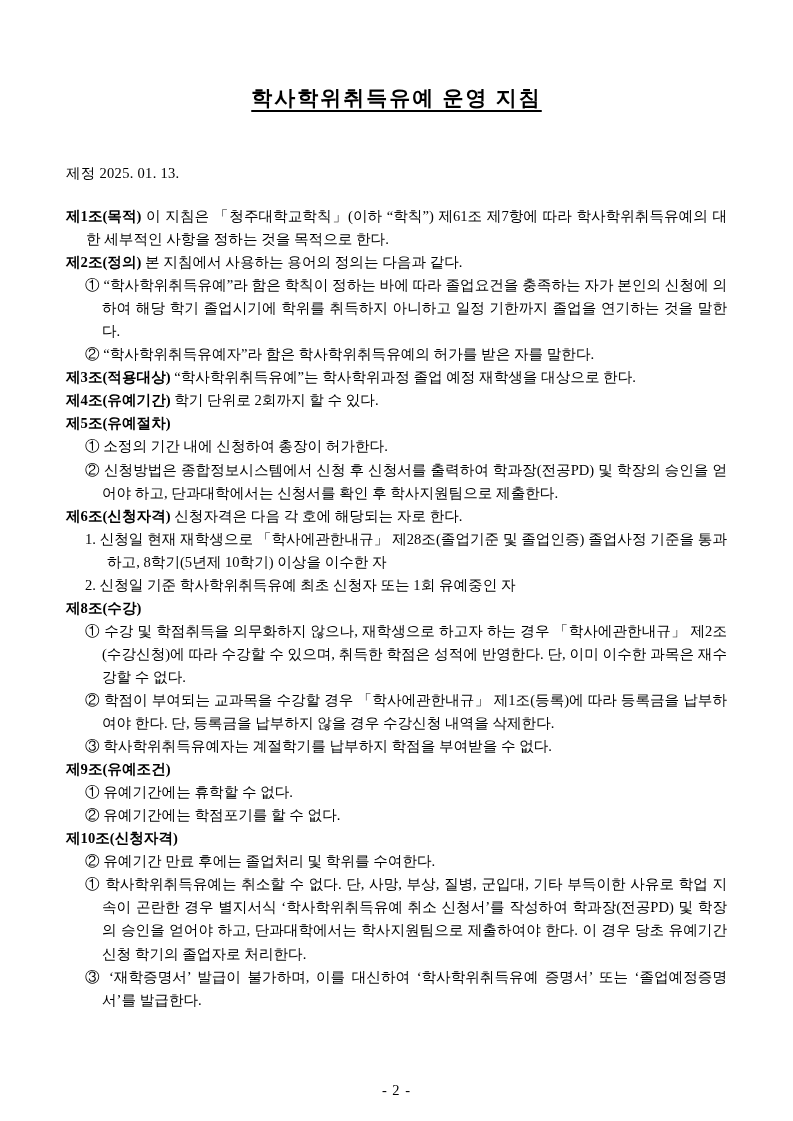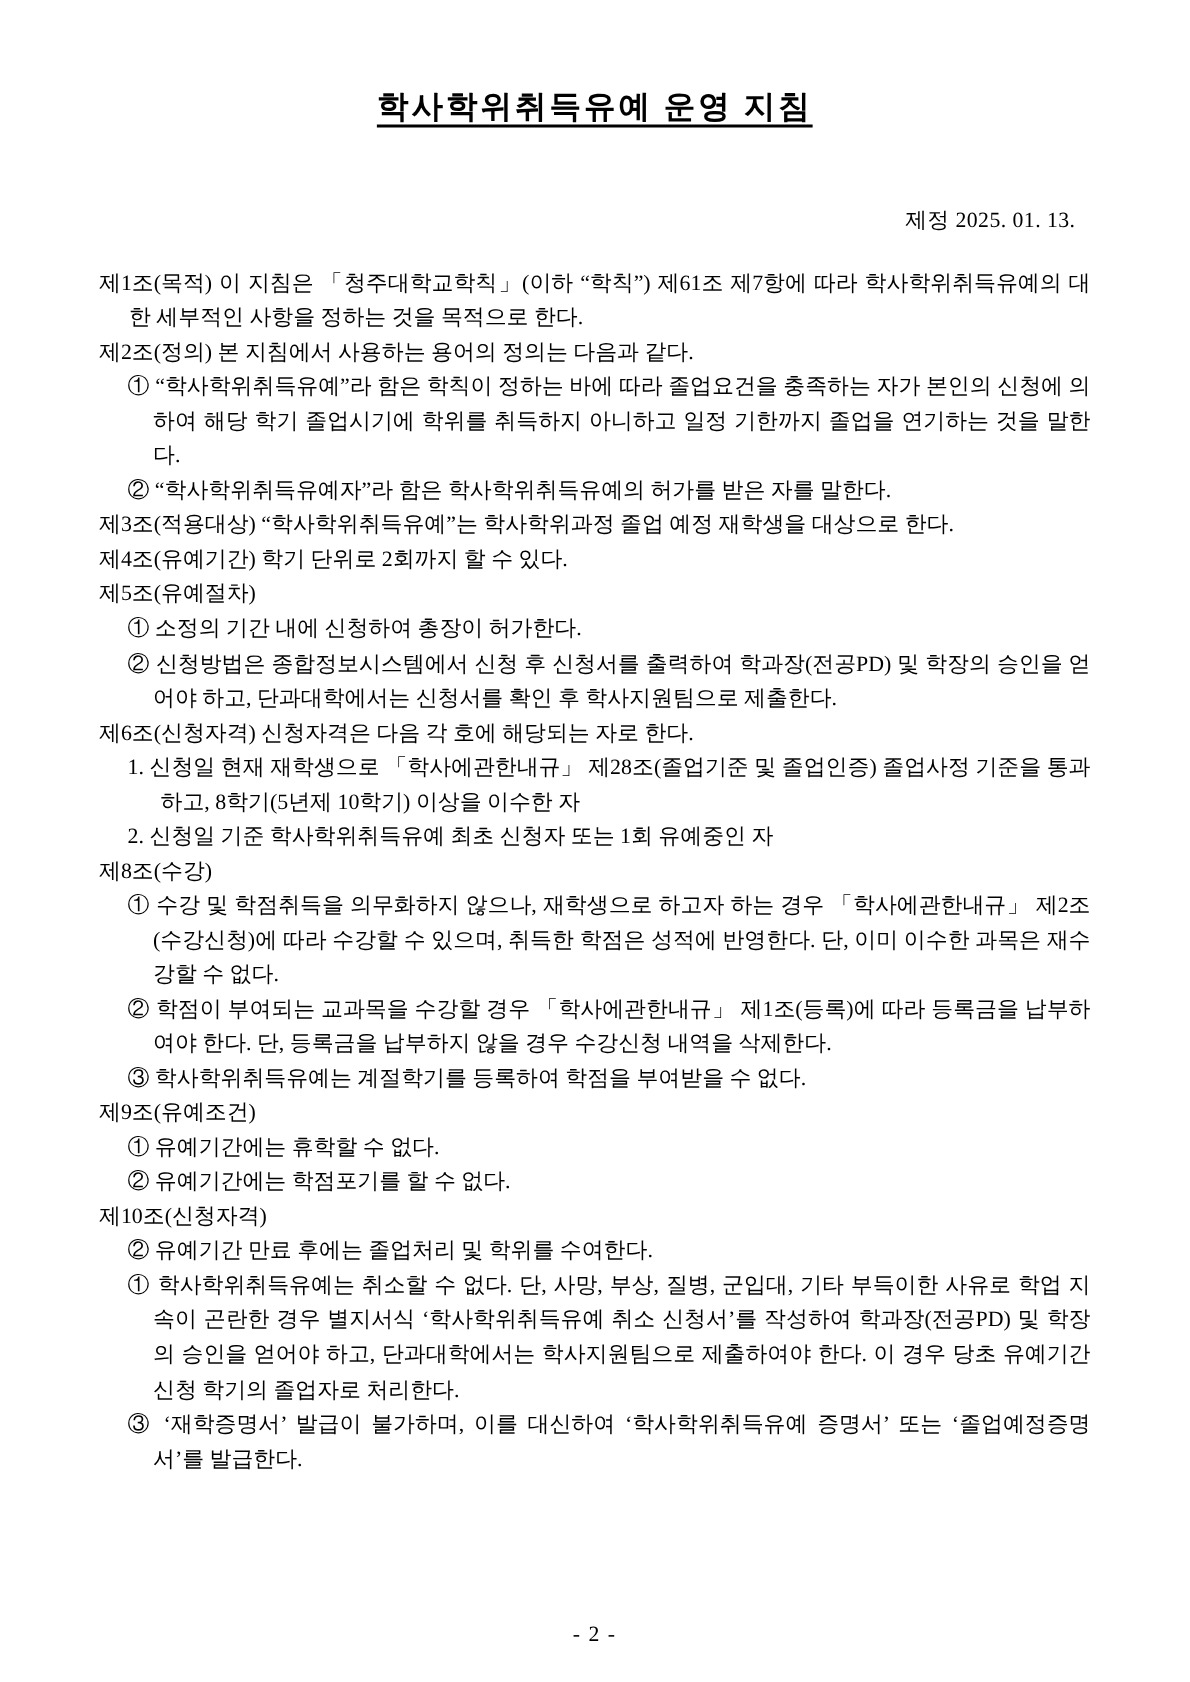--- a/index.html
+++ b/index.html
@@ -12,52 +12,52 @@
     height: 1121px;
     font-family: "Liberation Serif", "DejaVu Serif", serif;
     color: #000000;
     position: relative;
     overflow: hidden;
   }
   .page {
     width: 793px;
     height: 1121px;
     box-sizing: border-box;
-    padding: 43px 66px 0 66px;
+    padding: 70px 66px 0 66px;
     position: relative;
   }
   .doc-title {
     text-align: center;
     font-size: 21px;
     font-weight: bold;
     letter-spacing: 2px;
     text-decoration: underline;
     text-underline-offset: 5px;
     margin-top: 14px;
     margin-bottom: 0;
   }
   .enact-date {
-    text-align: right;
+    text-align: left;
     font-size: 14.5px;
     margin-top: 52px;
     margin-right: 10px;
     letter-spacing: 0.3px;
   }
   .body-block {
     margin-top: 22px;
     font-size: 14.6px;
     line-height: 1.58;
   }
   .art {
     margin: 0;
     text-indent: 0;
     padding-left: 0;
   }
   .art .lbl {
-    font-weight: normal;
+    font-weight: bold;
   }
   
   .art.hang {
     padding-left: 20px;
     text-indent: -20px;
   }
   
   .sub {
     padding-left: 36px;
     text-indent: -17px;
@@ -109,21 +109,21 @@
     <p class="sub justify">② 신청방법은 종합정보시스템에서 신청 후 신청서를 출력하여 학과장(전공PD) 및 학장의 승인을 얻어야 하고, 단과대학에서는 신청서를 확인 후 학사지원팀으로 제출한다.</p>
 
     <p class="art hang justify"><span class="lbl">제6조(신청자격)</span><span> 신청자격은 다음 각 호에 해당되는 자로 한다.</span></p>
     <p class="num justify">1. 신청일 현재 재학생으로 「학사에관한내규」 제28조(졸업기준 및 졸업인증) 졸업사정 기준을 통과하고, 8학기(5년제 10학기) 이상을 이수한 자</p>
     <p class="num justify">2. 신청일 기준 학사학위취득유예 최초 신청자 또는 1회 유예중인 자</p>
 
 
     <p class="art hang justify"><span class="lbl">제8조(수강)</span><span></span></p>
     <p class="sub justify">① 수강 및 학점취득을 의무화하지 않으나, 재학생으로 하고자 하는 경우 「학사에관한내규」 제2조(수강신청)에 따라 수강할 수 있으며, 취득한 학점은 성적에 반영한다. 단, 이미 이수한 과목은 재수강할 수 없다.</p>
     <p class="sub justify">② 학점이 부여되는 교과목을 수강할 경우 「학사에관한내규」 제1조(등록)에 따라 등록금을 납부하여야 한다. 단, 등록금을 납부하지 않을 경우 수강신청 내역을 삭제한다.</p>
-    <p class="sub justify">③ 학사학위취득유예는 계절학기를 등록하여 학점을 부여받을 수 없다.</p>
+    <p class="sub justify">③ 학사학위취득유예자는 계절학기를 납부하지 학점을 부여받을 수 없다.</p>
 
     <p class="art hang justify"><span class="lbl">제9조(유예조건)</span><span></span></p>
     <p class="sub justify">① 유예기간에는 휴학할 수 없다.</p>
     <p class="sub justify">② 유예기간에는 학점포기를 할 수 없다.</p>
 
     <p class="art hang justify"><span class="lbl">제10조(신청자격)</span><span></span></p>
     <p class="sub justify">② 유예기간 만료 후에는 졸업처리 및 학위를 수여한다.</p>
     <p class="sub justify">① 학사학위취득유예는 취소할 수 없다. 단, 사망, 부상, 질병, 군입대, 기타 부득이한 사유로 학업 지속이 곤란한 경우 별지서식 ‘학사학위취득유예 취소 신청서’를 작성하여 학과장(전공PD) 및 학장의 승인을 얻어야 하고, 단과대학에서는 학사지원팀으로 제출하여야 한다. 이 경우 당초 유예기간 신청 학기의 졸업자로 처리한다.</p>
     <p class="sub justify">③ ‘재학증명서’ 발급이 불가하며, 이를 대신하여 ‘학사학위취득유예 증명서’ 또는 ‘졸업예정증명서’를 발급한다.</p>
 

